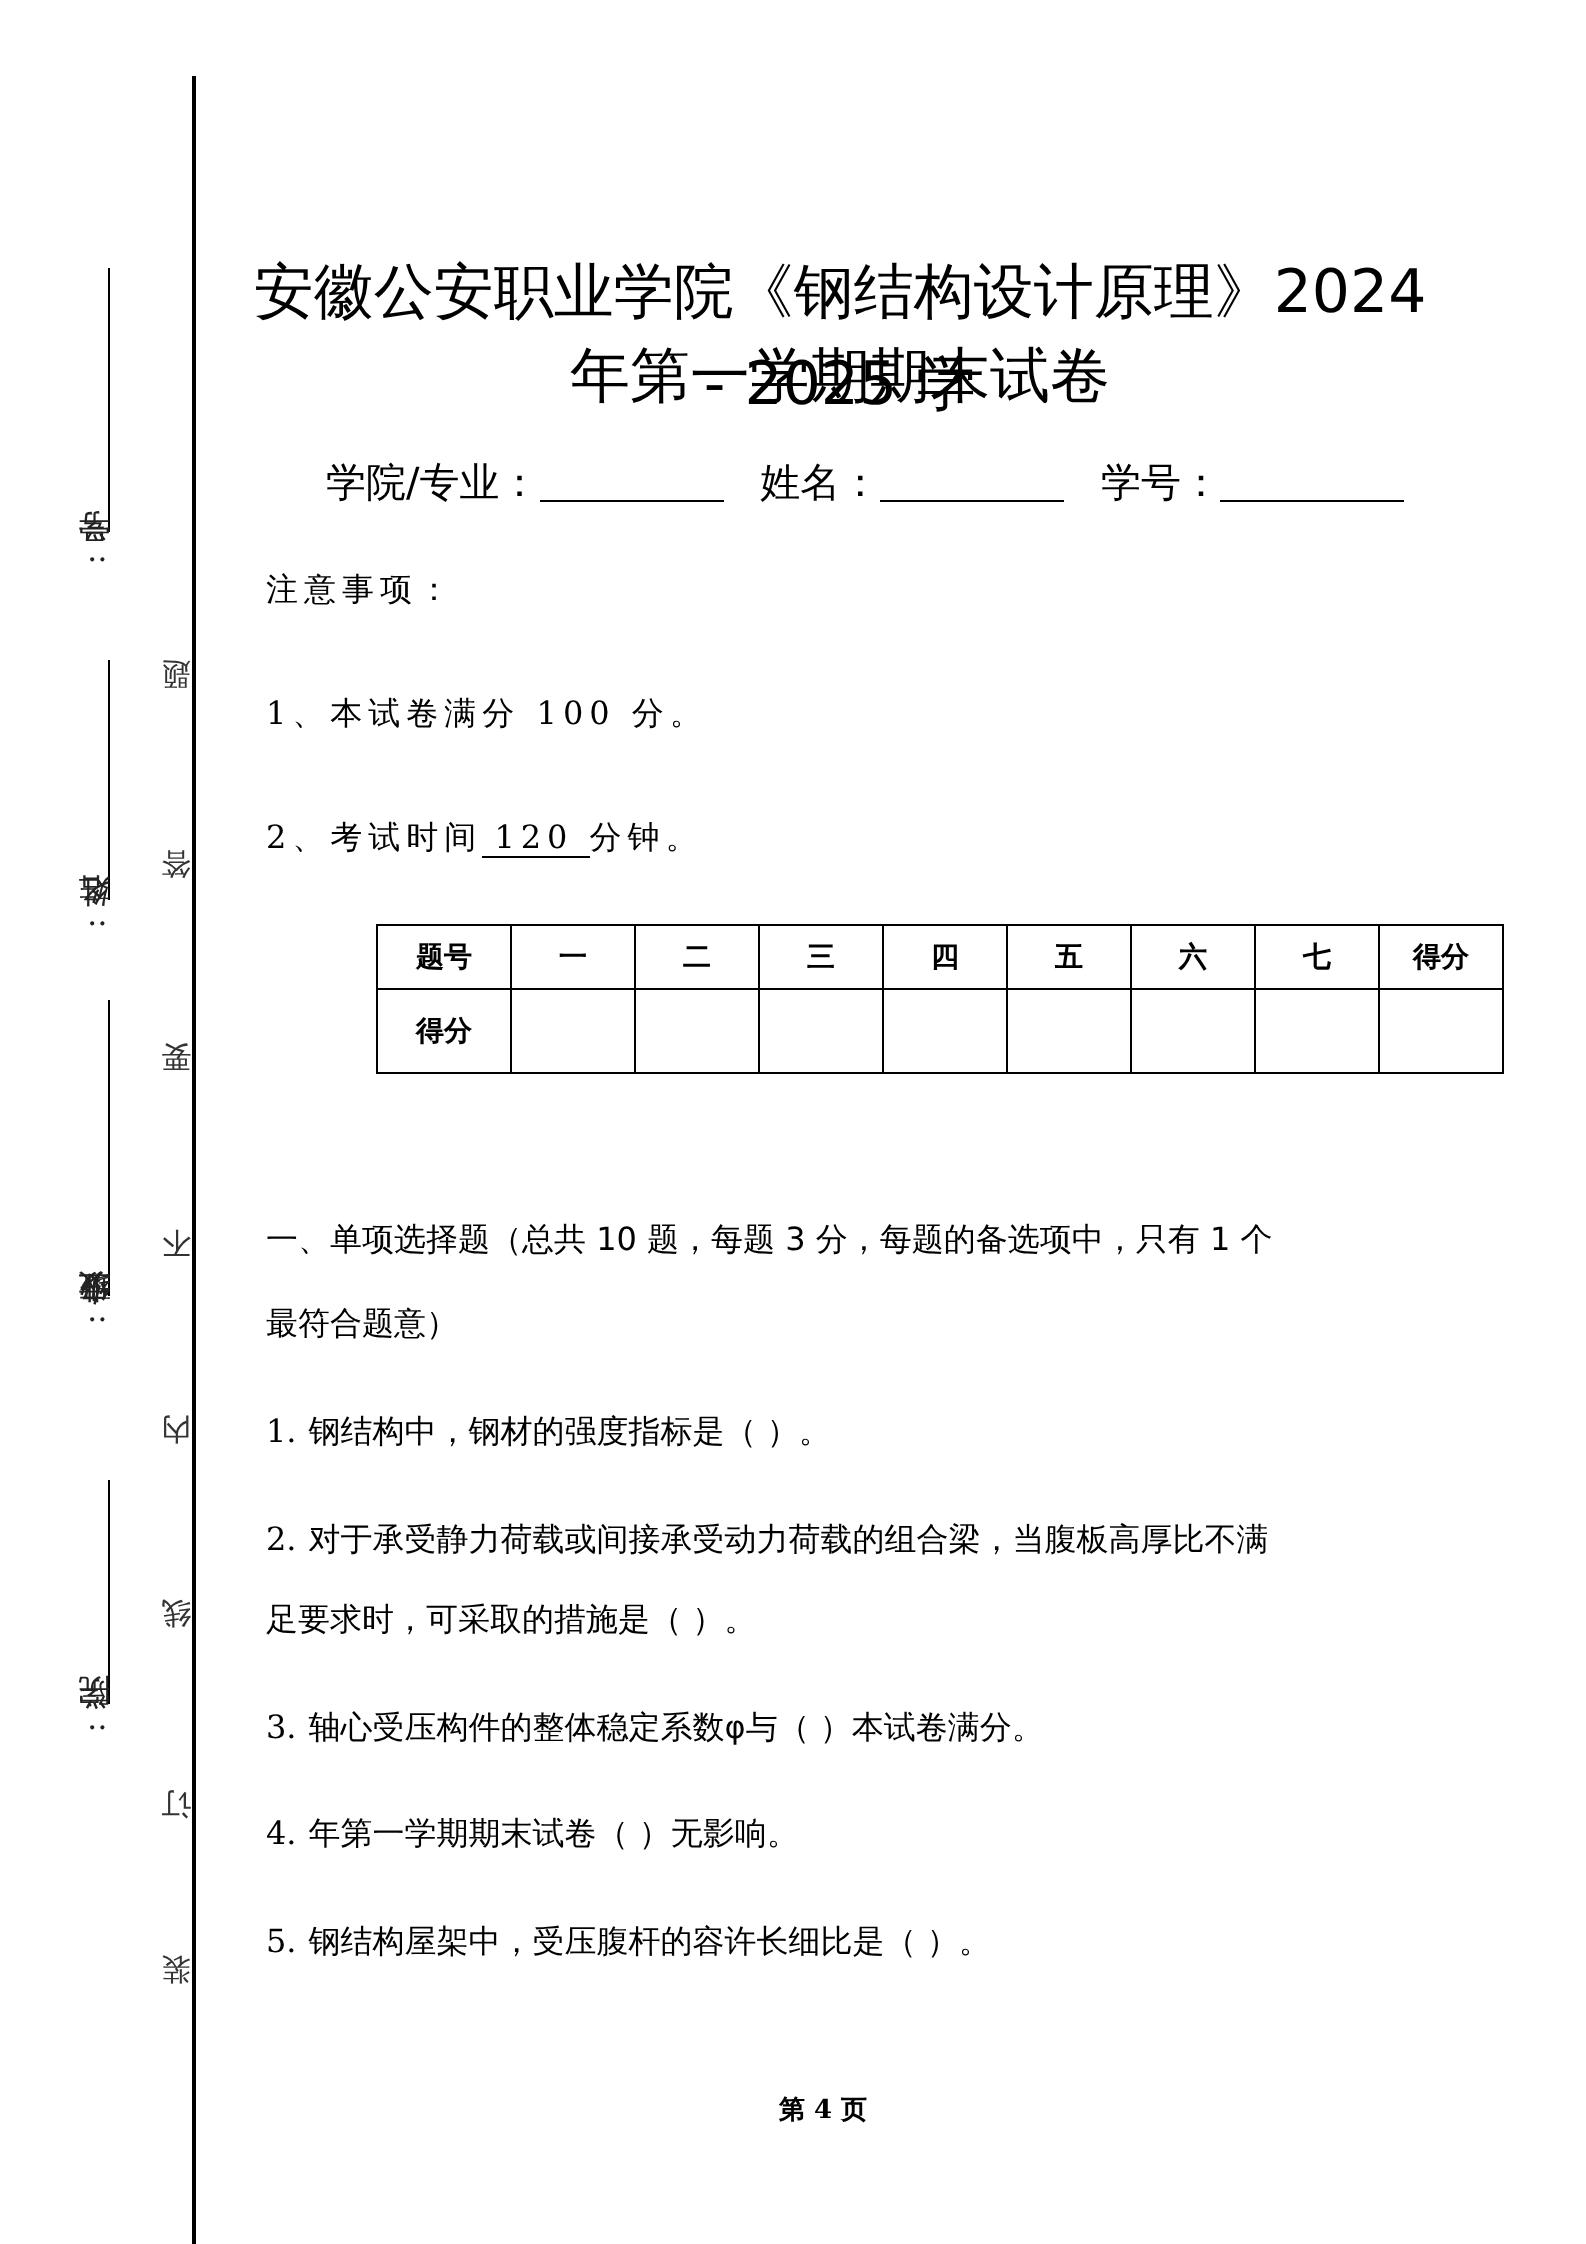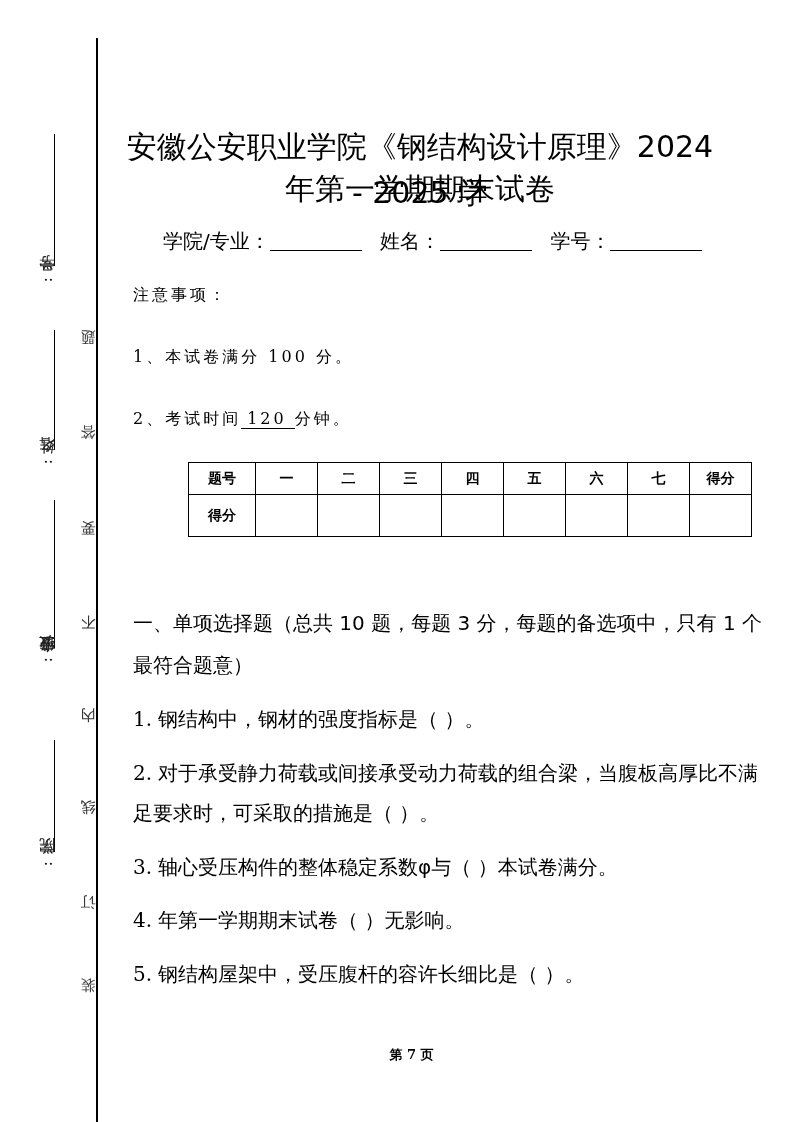--- a/index.html
+++ b/index.html
@@ -41,21 +41,21 @@
     font-family: "DejaVu Sans", sans-serif; font-size: 14px; font-weight: bold; margin-left: 40px;
   }
   table.score td { border: 1.2px solid #000; text-align: center; padding: 0; }
   table.score tr.r0 td { height: 31px; }
   table.score tr.r1 td { height: 41px; }
   table.score tr.r2 td { height: 50px; }
   table.score td.c0 { width: 66px; }
   table.score td.cn { width: 61px; }
   table.score td.cl { width: 61px; }
   .q {
-    position: absolute; left: 133px; font-family: "DejaVu Sans", sans-serif; font-size: 20px;
+    position: absolute; left: 133px; font-family: "DejaVu Sans", sans-serif; font-size: 16px;
     white-space: nowrap;
   }
   .q .num { font-family: "DejaVu Serif", serif; margin-right: 6px; }
   .footer {
     position: absolute; top: 1046px; left: 0; width: 793px; padding-left: 30px; box-sizing: border-box;
     text-align: center; font-family: "DejaVu Serif", serif; font-weight: bold; font-size: 13px;
   }
 </style>
 </head>
 <body>
@@ -135,13 +135,13 @@
 <div class="q" style="top:854px">
   <span class="num">3.</span><span>轴心受压构件的整体稳定系数φ与（   ）本试卷满分。</span>
 </div>
 <div class="q" style="top:907px">
   <span class="num">4.</span><span>年第一学期期末试卷（   ）无影响。</span>
 </div>
 <div class="q" style="top:961px">
   <span class="num">5.</span><span>钢结构屋架中，受压腹杆的容许长细比是（   ）。</span>
 </div>
 
-<div class="footer">第 7 页</div>
+<div class="footer">第 4 页</div>
 
 </body></html>

